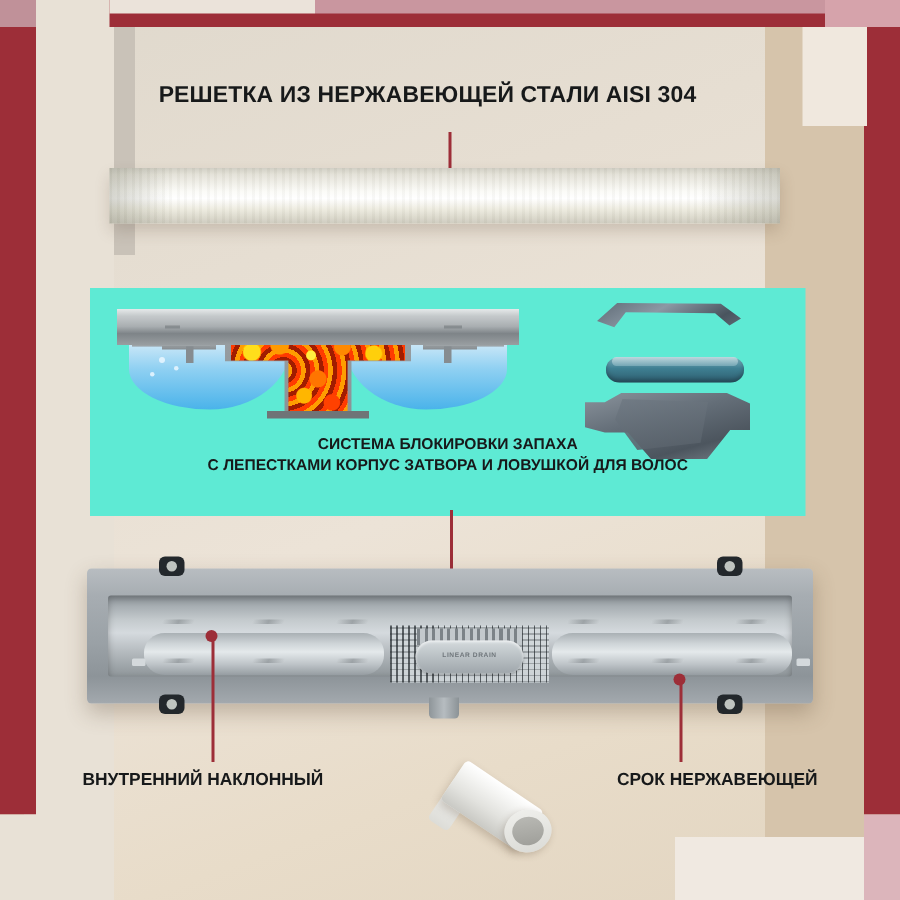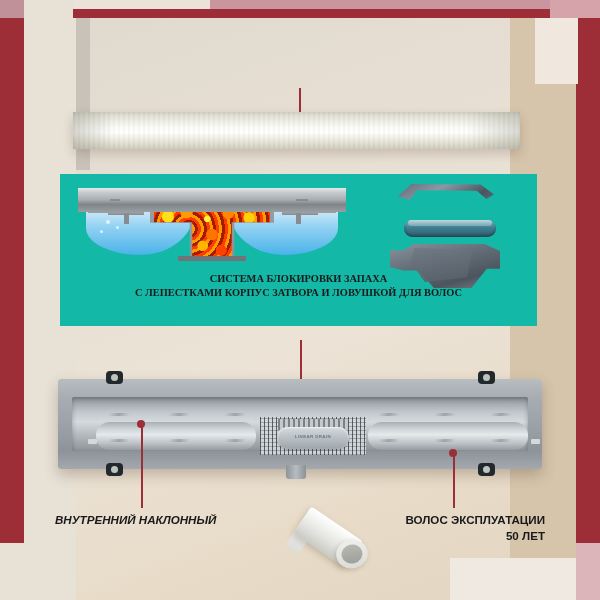--- a/index.html
+++ b/index.html
@@ -55,23 +55,22 @@
     box-shadow:0 5px 10px rgba(90,70,50,.22);
   }
   #grate::before{content:"";position:absolute;inset:0;
     background:linear-gradient(90deg,rgba(150,150,135,.42) 0%,rgba(255,255,255,0) 9%,
       rgba(255,255,255,0) 88%,rgba(150,150,135,.38) 100%);}
   #grate::after{content:"";position:absolute;inset:0;
     background:repeating-linear-gradient(90deg,rgba(120,120,105,.05) 0 2px,rgba(255,255,255,.05) 2px 5px);}
 
   
   #card{
-    position:absolute;left:60px;top:174px;width:477px;height:152px;
-    background:#14b8a6;
-    font-family:Liberation Serif, serif;
+    position:absolute;left:60px;top:192px;width:477px;height:152px;
+    background:#5eead4;
   }
   #caption{
     position:absolute;left:0;right:0;top:98px;text-align:center;
     font-weight:bold;font-size:10.4px;line-height:14px;color:#17191a;
   }
 
   
   #xsec{position:absolute;left:18px;top:12px;width:270px;height:78px;}
   .water{
     position:absolute;background:linear-gradient(180deg,#cfe9f8 0%,#8fd0f2 40%,#4ab3ea 100%);
@@ -194,21 +193,21 @@
   #clip-tl{left:48px;top:-2px;}
   #clip-tr{left:420px;top:-2px;}
   #clip-bl{left:48px;top:90px;}
   #clip-br{left:420px;top:90px;}
   .endtab{position:absolute;top:42px;width:9px;height:5px;background:#d4d9dc;border-radius:1px;}
   #et-l{left:16px;}
   #et-r{left:459px;}
 
   
   .blabel{position:absolute;font-weight:bold;font-size:11.6px;line-height:16px;color:#17191a;}
-  #label-left{left:55px;top:512px;text-align:left;font-style:italic;}
+  #label-left{left:55px;top:512px;text-align:left;}
   #label-right{left:373px;top:512px;width:172px;text-align:right;}
 
   
   #pipe{position:absolute;left:285px;top:505px;width:90px;height:72px;}
   #pipe-body{
     position:absolute;left:12px;top:16px;width:62px;height:32px;
     transform:rotate(34deg);transform-origin:50% 50%;
     background:linear-gradient(180deg,#ffffff 0%,#f4f4f2 25%,#e2e2de 62%,#c9c9c4 100%);
     border-radius:3px;
     box-shadow:0 3px 6px rgba(90,70,50,.25);
@@ -244,20 +243,21 @@
   <div class="bg" id="bg-top-red"></div>
   <div class="bg" id="bg-top-pink-mid"></div>
   <div class="bg" id="bg-top-pink-l"></div>
   <div class="bg" id="bg-top-pink-r"></div>
   <div class="bg" id="bg-right-red"></div>
   <div class="bg" id="bg-tr-cream"></div>
   <div class="bg" id="bg-br-cream"></div>
   <div class="bg" id="bg-br-pink"></div>
   <div class="bg" id="bg-bl-white"></div>
 
+  <div id="title">РЕШЕТКА ИЗ НЕРЖАВЕЮЩЕЙ СТАЛИ AISI 304</div>
 
   <div class="conn" id="conn-top"></div>
   <div class="dot" id="dot-top"></div>
 
   <div id="grate"></div>
 
   <div id="card">
 
     <div id="xsec">
       <div class="water" id="water-l"></div>
@@ -332,22 +332,21 @@
 
   <div class="dot" id="dot-left"></div>
   <div class="conn" id="conn-left"></div>
   <div class="dot" id="dot-right"></div>
   <div class="conn" id="conn-right"></div>
 
   <div class="blabel" id="label-left">
     <div>ВНУТРЕННИЙ НАКЛОННЫЙ</div>
   </div>
   <div class="blabel" id="label-right">
-    <div>ВОЛОС ЭКСПЛУАТАЦИИ</div>
-    <div>50 ЛЕТ</div>
+    <div>СРОК НЕРЖАВЕЮЩЕЙ</div>
   </div>
 
   <div id="pipe">
     <div id="pipe-collar"></div>
     <div id="pipe-body"></div>
     <div id="pipe-mouth"></div>
     <div id="pipe-mouth-in"></div>
   </div>
 
 </div>

